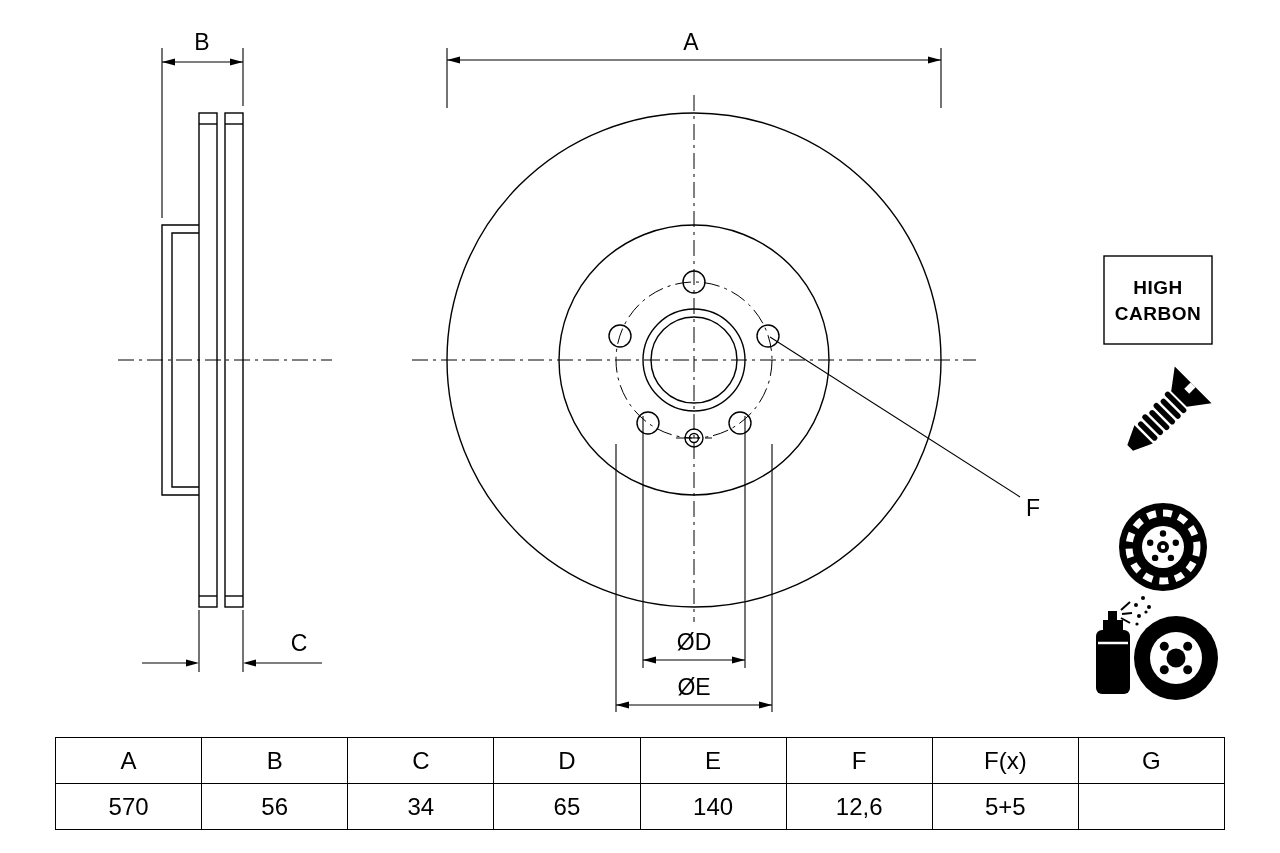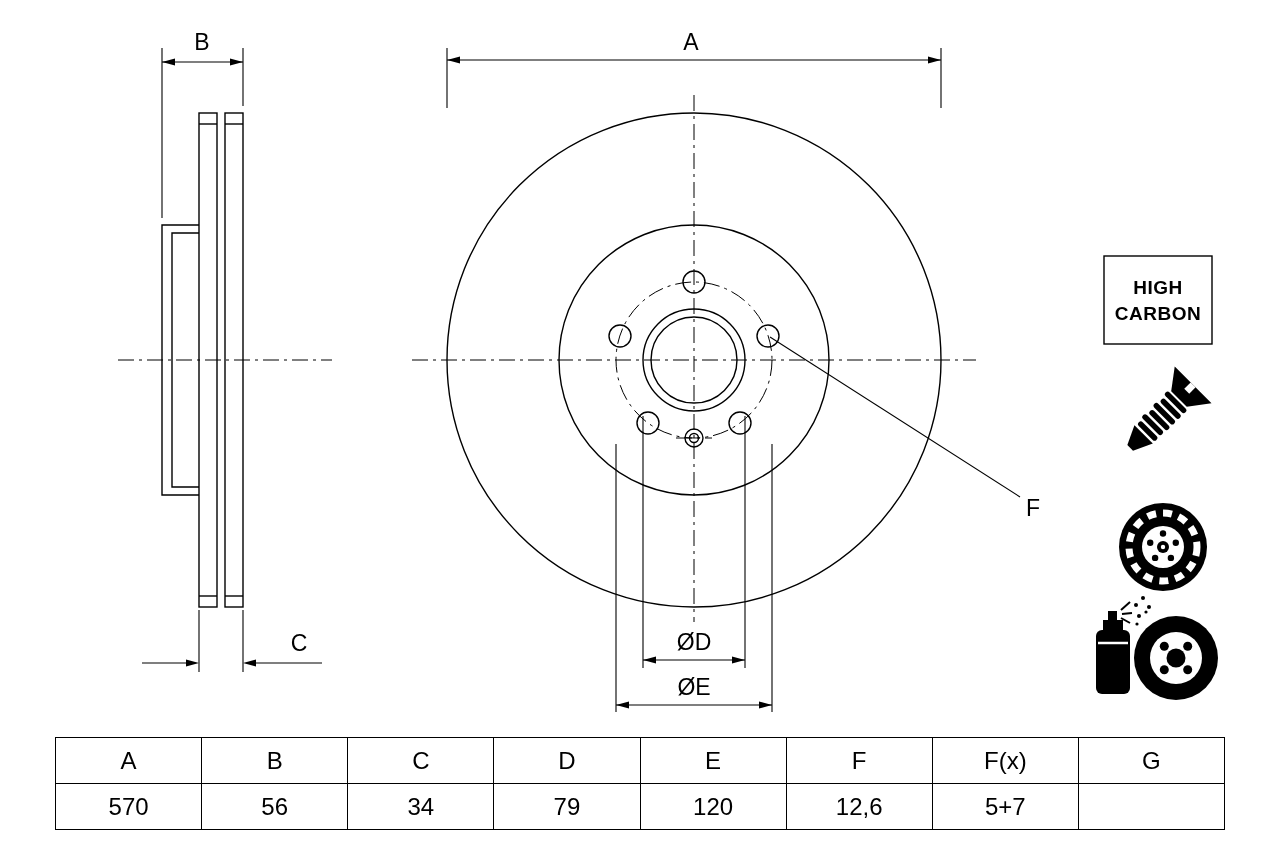--- a/index.html
+++ b/index.html
@@ -191,22 +191,22 @@
         <th>F</th>
         <th>F(x)</th>
         <th>G</th>
       </tr>
     </thead>
     <tbody>
       <tr>
         <td>570</td>
         <td>56</td>
         <td>34</td>
-        <td>79</td>
-        <td>120</td>
+        <td>65</td>
+        <td>140</td>
         <td>12,6</td>
-        <td>5+7</td>
+        <td>5+5</td>
         <td></td>
       </tr>
     </tbody>
   </table>
 
 </div>
 
 </body></html>

